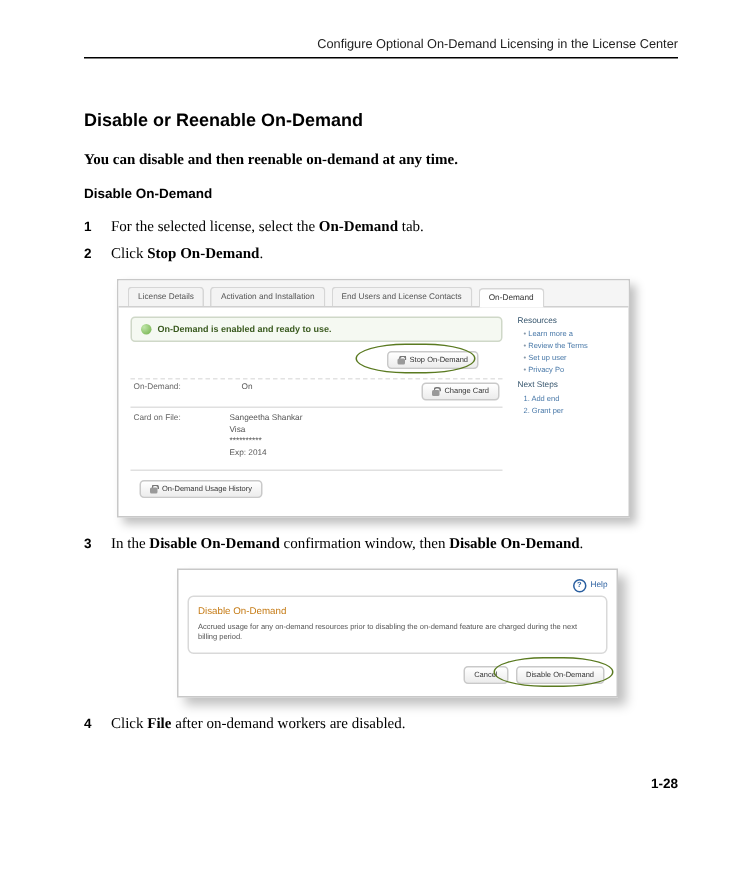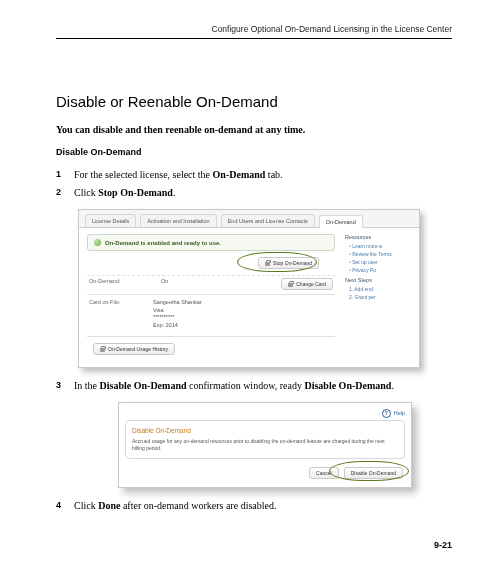--- a/index.html
+++ b/index.html
@@ -14,27 +14,27 @@
     padding: 24px 48px 30px 56px;
     box-sizing: border-box;
     width: 500px;
   }
   .running-head {
     font-family: Arial, Helvetica, sans-serif;
     font-size: 8.5px;
     text-align: right;
     border-bottom: 1px solid #000;
     padding-bottom: 4px;
-    margin-bottom: 54px;
+    margin-bottom: 34px;
     color: #222;
   }
   h2.section {
     font-family: Arial, Helvetica, sans-serif;
-    font-weight: normal;
-    font-size: 15px;
+    font-weight: bold;
+    font-size: 12px;
     margin: 0 0 12px 0;
   }
   p.body {
     font-size: 10px;
     line-height: 1.5;
     margin: 0 0 10px 0;
     font-weight: bold;
   }
   .subhead {
     font-family: Arial, Helvetica, sans-serif;
@@ -316,21 +316,21 @@
           </ul>
         </div>
       </div>
     </div>
   </div>
 
   <ol class="steps">
     <li>
       <span class="num">3</span>
       <span class="txt">
-        <span>In the </span><span class="b">Disable On-Demand</span><span> confirmation window, ready </span><span class="b">Disable On-Demand</span><span>.</span>
+        <span>In the </span><span class="b">Disable On-Demand</span><span> confirmation window, then </span><span class="b">Disable On-Demand</span><span>.</span>
       </span>
     </li>
   </ol>
 
   <div class="fig-wrap">
     <div class="fig2">
       <div class="help">
         <span class="help-icon">?</span>
         <span>Help</span>
       </div>
@@ -343,19 +343,19 @@
         <span class="mini-btn">Disable On-Demand</span>
         <span class="ring"></span>
       </div>
     </div>
   </div>
 
   <ol class="steps">
     <li>
       <span class="num">4</span>
       <span class="txt">
-        <span>Click </span><span class="b">Done</span><span> after on-demand workers are disabled.</span>
+        <span>Click </span><span class="b">File</span><span> after on-demand workers are disabled.</span>
       </span>
     </li>
   </ol>
 
-  <div class="page-num">9-21</div>
+  <div class="page-num">1-28</div>
 </div>
 
 </body></html>

